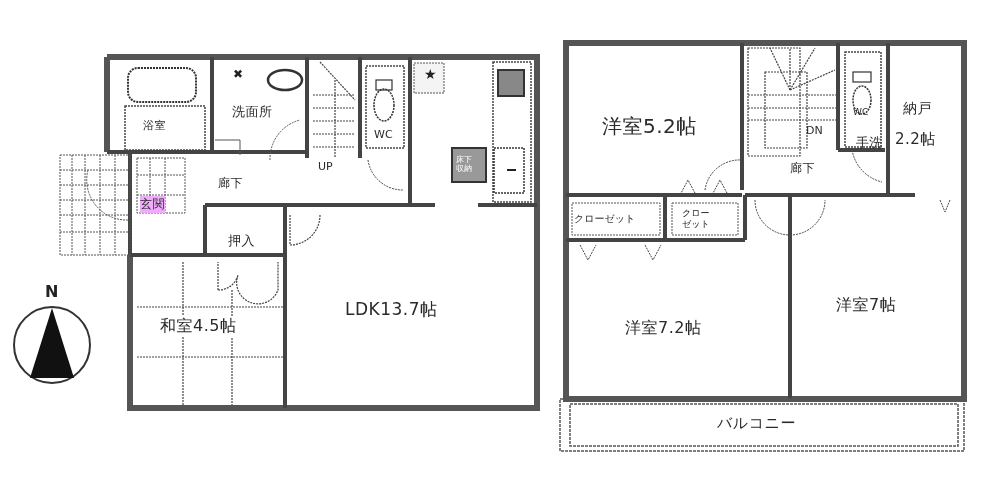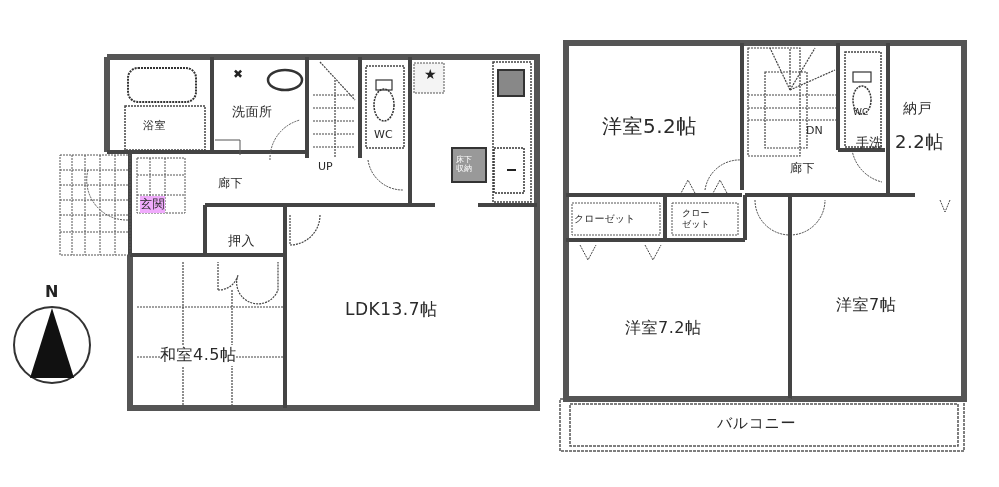--- a/index.html
+++ b/index.html
@@ -109,21 +109,21 @@
   <polygon points="52,308 30,378 74,378" fill="#111"></polygon>
 </svg>
 
 <span class="lbl" style="left:143px;top:118px;">浴室</span>
 <span class="lbl" style="left:232px;top:103px;font-size:13px;">洗面所</span>
 <span class="lbl-sm" style="left:374px;top:128px;">WC</span>
 <span class="lbl-sm" style="left:318px;top:160px;">UP</span>
 <span class="lbl" style="left:218px;top:175px;font-size:12px;">廊下</span>
 <span class="lbl" style="left:140px;top:196px;font-size:12px;background:#f0abfc;">玄関</span>
 <span class="lbl" style="left:228px;top:232px;font-size:13px;">押入</span>
-<span class="lbl" style="left:160px;top:345px;font-size:16px;background:#fff;">和室4.5帖</span>
+<span class="lbl" style="left:160px;top:316px;font-size:16px;background:#fff;">和室4.5帖</span>
 <span class="lbl" style="left:345px;top:298px;font-size:17px;">LDK13.7帖</span>
 <span class="lbl-xs" style="left:456px;top:155px;color:#fff;white-space:pre;">床下
 収納</span>
 <span class="abs" style="left:424px;top:66px;font-size:14px;">★</span>
 <span class="abs" style="left:233px;top:67px;font-size:12px;">✖</span>
 </div>
 
 <span class="compass-n" style="left:45px;top:282px;">N</span>
 <span class="abs" style="left:0;top:0;"></span>
 
@@ -183,21 +183,21 @@
   <g fill="none" stroke="#555" stroke-width="1.5" stroke-dasharray="3,1">
     <rect x="560" y="399" width="404" height="52"></rect>
     <rect x="570" y="404" width="388" height="42"></rect>
   </g>
 </svg>
 
 <span class="lbl" style="left:602px;top:113px;font-size:20px;">洋室5.2帖</span>
 <span class="lbl" style="left:625px;top:318px;font-size:16px;">洋室7.2帖</span>
 <span class="lbl" style="left:836px;top:295px;font-size:16px;">洋室7帖</span>
 <span class="lbl" style="left:903px;top:100px;font-size:14px;">納戸</span>
-<span class="lbl" style="left:895px;top:130px;font-size:18px;">2.2帖</span>
+<span class="lbl" style="left:895px;top:130px;font-size:15px;">2.2帖</span>
 <span class="lbl-sm" style="left:574px;top:212px;font-size:10px;text-align:center;">クローゼット</span>
 <span class="lbl-xs" style="left:682px;top:208px;font-size:9px;line-height:11px;white-space:pre;">クロー
 ゼット</span>
 <span class="lbl" style="left:790px;top:160px;font-size:12px;">廊下</span>
 <span class="lbl-sm" style="left:806px;top:124px;">DN</span>
 <span class="lbl-sm" style="left:853px;top:107px;font-size:9px;">WC</span>
 <span class="lbl-sm" style="left:856px;top:134px;font-size:13px;">手洗</span>
 <span class="lbl" style="left:717px;top:414px;font-size:15px;">バルコニー</span>
 </div>
 

